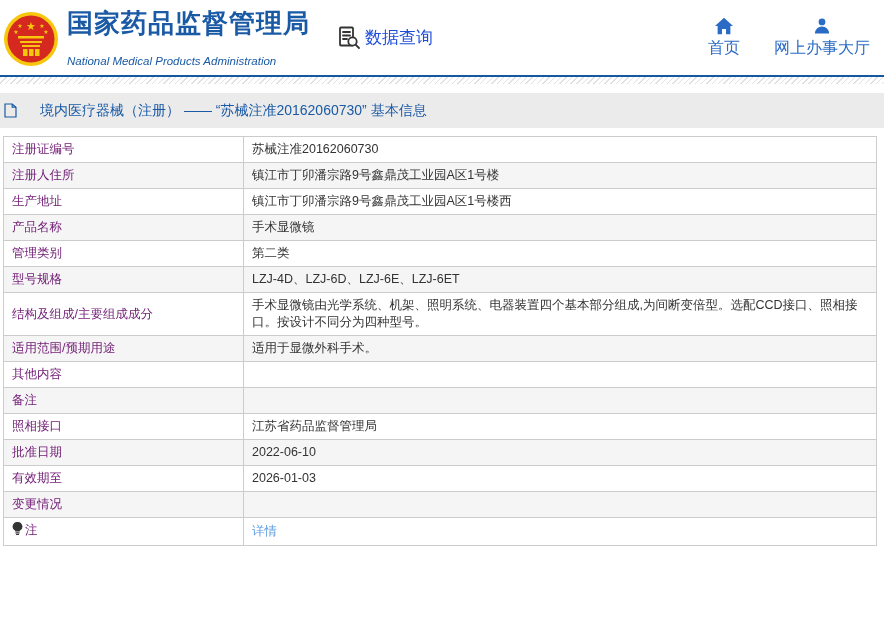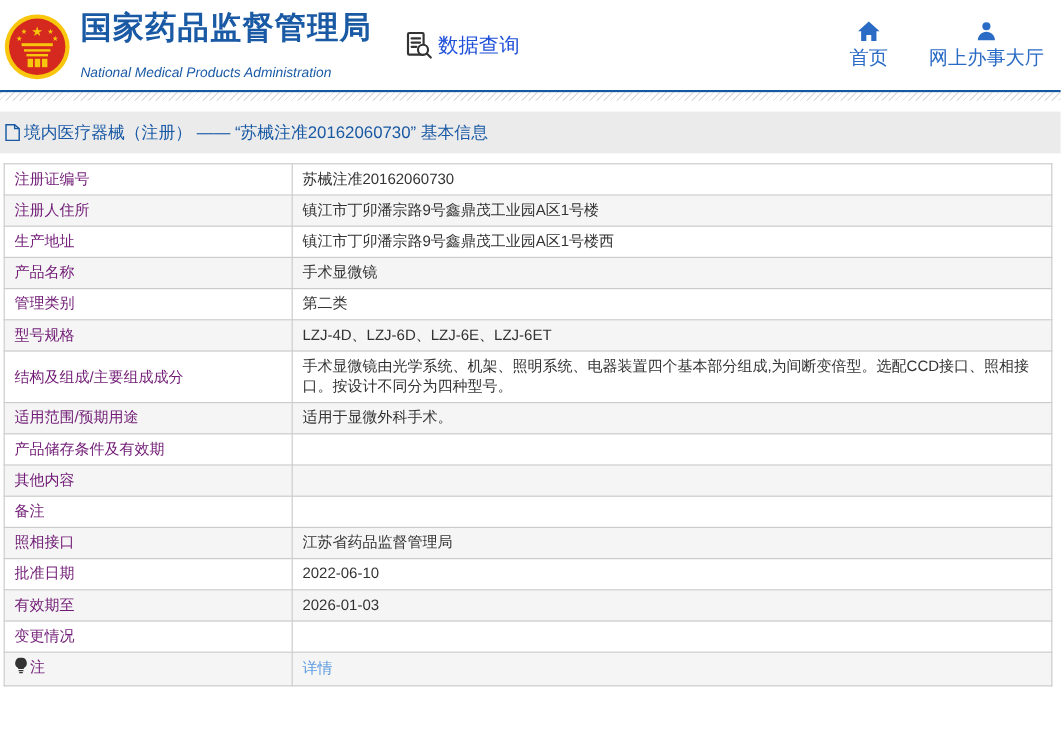--- a/index.html
+++ b/index.html
@@ -19,21 +19,21 @@
   .nav-item { display:flex; flex-direction:column; align-items:center; text-decoration:none; cursor:pointer; }
   .nav-icon { height:18px; display:inline-flex; align-items:flex-end; }
   .nav-label { font-size:16px; color:#2a6bc5; margin-top:3px; white-space:nowrap; }
 
   .blue-line { height:2px; background:#1658a0; }
   .hatch-band { height:7px;
     background:repeating-linear-gradient(135deg,#e0e0e0 0 1px,#ffffff 1px 4px); }
   .gap1 { height:9px; background:#fff; }
 
   
-  .breadcrumb-bar { height:35px; background:#ebebeb; display:flex; align-items:center; padding-left:4px; }
+  .breadcrumb-bar { height:35px; background:#ebebeb; display:flex; align-items:center; padding-left:4px;gap:20px; }
   .bc-icon { display:inline-flex; margin-right:3px; }
   .bc-text { color:#1a5aa5; font-size:14px; }
   .gap2 { height:8px; background:#fff; }
 
   
   .info-table { width:874px; margin-left:3px; border-collapse:collapse; table-layout:fixed; }
   .info-table td { border:1px solid #ccc; font-size:12.5px; height:25px;
     padding:4px 8px; vertical-align:middle; line-height:17px; }
   .info-table tr:nth-child(even) td { background:#f5f5f5; }
   .label-cell { width:240px; color:#701a75; }
@@ -143,24 +143,20 @@
   </tr>
       <tr class="info-row">
     <td class="label-cell"><span class="row-label">结构及组成/主要组成成分</span></td>
     <td class="value-cell"><span class="row-value">手术显微镜由光学系统、机架、照明系统、电器装置四个基本部分组成,为间断变倍型。选配CCD接口、照相接口。按设计不同分为四种型号。</span></td>
   </tr>
       <tr class="info-row">
     <td class="label-cell"><span class="row-label">适用范围/预期用途</span></td>
     <td class="value-cell"><span class="row-value">适用于显微外科手术。</span></td>
   </tr>
       <tr class="info-row">
-    <td class="label-cell"><span class="row-label">产品储存条件及有效期</span></td>
-    <td class="value-cell"><span class="row-value"></span></td>
-  </tr>
-      <tr class="info-row">
     <td class="label-cell"><span class="row-label">其他内容</span></td>
     <td class="value-cell"><span class="row-value"></span></td>
   </tr>
       <tr class="info-row">
     <td class="label-cell"><span class="row-label">备注</span></td>
     <td class="value-cell"><span class="row-value"></span></td>
   </tr>
       <tr class="info-row">
     <td class="label-cell"><span class="row-label">照相接口</span></td>
     <td class="value-cell"><span class="row-value">江苏省药品监督管理局</span></td>

